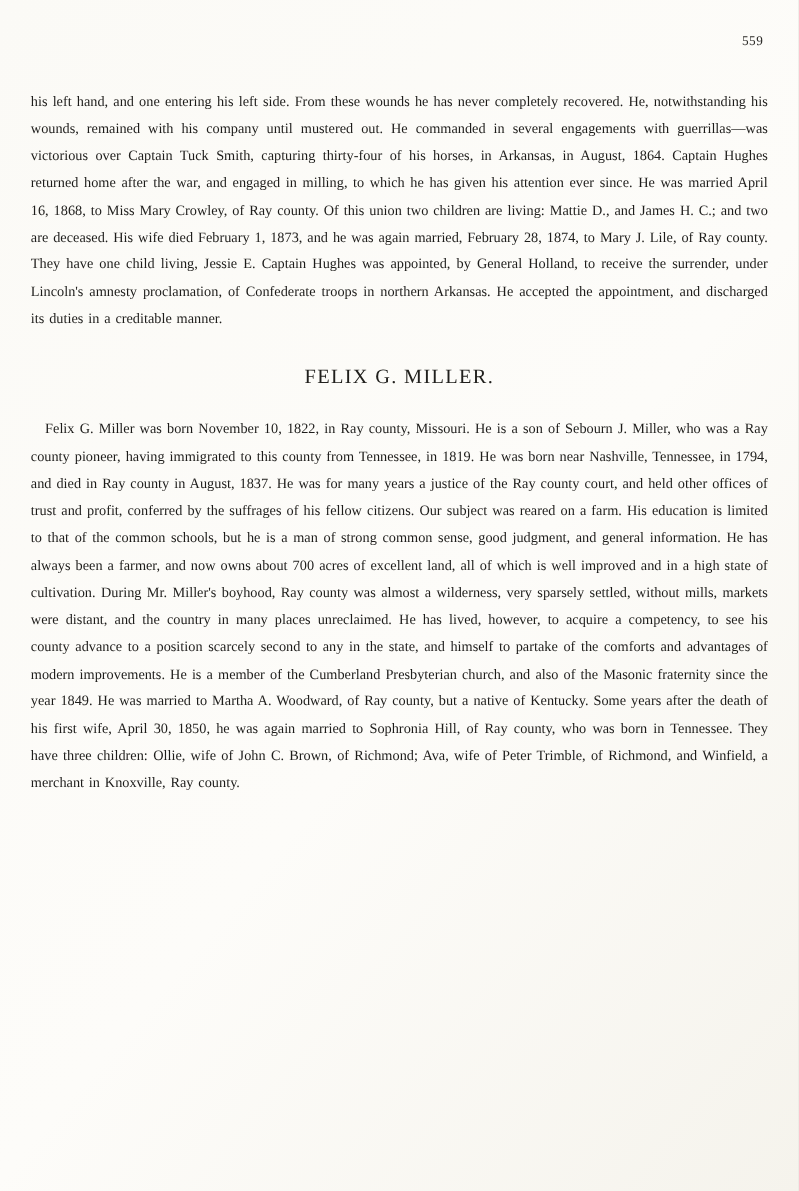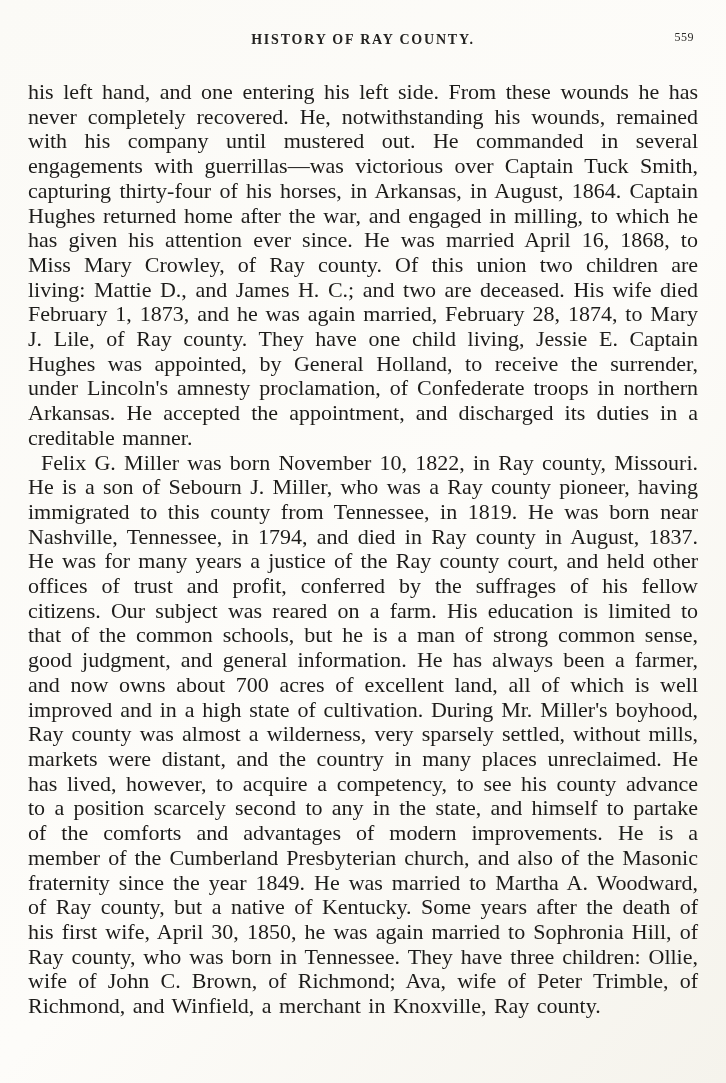--- a/index.html
+++ b/index.html
@@ -32,21 +32,21 @@
   .page-number {
     position: absolute;
     right: 4px;
     top: 0;
     font-size: 12px;
     font-weight: 400;
     letter-spacing: 0.5px;
     color: #2a2926;
   }
   .body-para {
-    font-size: 22px;
+    font-size: 13px;
     line-height: 24.7px;
     text-align: justify;
     word-spacing: 0.09em;
     color: #1d1c1a;
   }
   .section-heading {
     text-align: center;
     font-size: 18.5px;
     font-weight: 400;
     letter-spacing: 1.2px;
@@ -54,22 +54,22 @@
     color: #21201d;
   }
   .indent { text-indent: 13px; }
 </style>
 </head>
 <body>
 
 <div class="page">
 
   <div class="running-header">
-    <span class="header-title">HISTORY OF RAY COUNTY.</span>
     <span class="page-number">559</span>
   </div>
 
   <p class="body-para">his left hand, and one entering his left side. From these wounds he has never completely recovered. He, notwithstanding his wounds, remained with his company until mustered out. He commanded in several engagements with guerrillas—was victorious over Captain Tuck Smith, capturing thirty-four of his horses, in Arkansas, in August, 1864. Captain Hughes returned home after the war, and engaged in milling, to which he has given his attention ever since. He was married April 16, 1868, to Miss Mary Crowley, of Ray county. Of this union two children are living: Mattie D., and James H. C.; and two are deceased. His wife died February 1, 1873, and he was again married, February 28, 1874, to Mary J. Lile, of Ray county. They have one child living, Jessie E. Captain Hughes was appointed, by General Holland, to receive the surrender, under Lincoln's amnesty proclamation, of Confederate troops in northern Arkansas. He accepted the appointment, and discharged its duties in a creditable manner.</p>
 
+  <h2 class="section-heading">FELIX G. MILLER.</h2>
 
   <p class="body-para indent">Felix G. Miller was born November 10, 1822, in Ray county, Missouri. He is a son of Sebourn J. Miller, who was a Ray county pioneer, having immigrated to this county from Tennessee, in 1819. He was born near Nashville, Tennessee, in 1794, and died in Ray county in August, 1837. He was for many years a justice of the Ray county court, and held other offices of trust and profit, conferred by the suffrages of his fellow citizens. Our subject was reared on a farm. His education is limited to that of the common schools, but he is a man of strong common sense, good judgment, and general information. He has always been a farmer, and now owns about 700 acres of excellent land, all of which is well improved and in a high state of cultivation. During Mr. Miller's boyhood, Ray county was almost a wilderness, very sparsely settled, without mills, markets were distant, and the country in many places unreclaimed. He has lived, however, to acquire a competency, to see his county advance to a position scarcely second to any in the state, and himself to partake of the comforts and advantages of modern improvements. He is a member of the Cumberland Presbyterian church, and also of the Masonic fraternity since the year 1849. He was married to Martha A. Woodward, of Ray county, but a native of Kentucky. Some years after the death of his first wife, April 30, 1850, he was again married to Sophronia Hill, of Ray county, who was born in Tennessee. They have three children: Ollie, wife of John C. Brown, of Richmond; Ava, wife of Peter Trimble, of Richmond, and Winfield, a merchant in Knoxville, Ray county.</p>
 
 </div>
 
 </body></html>

